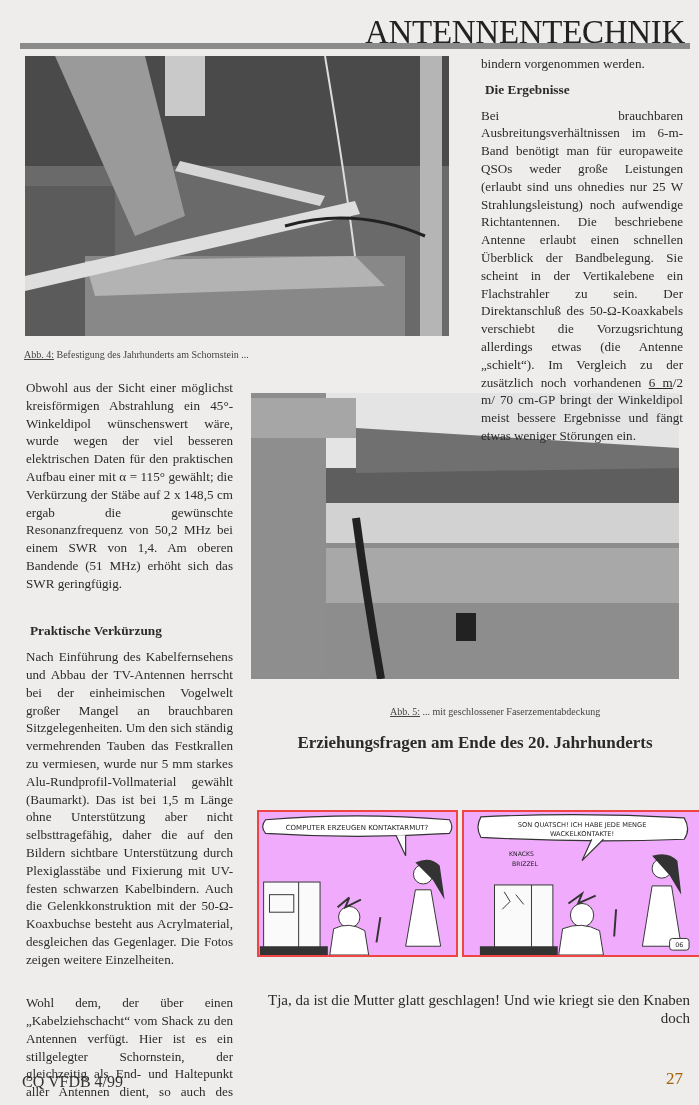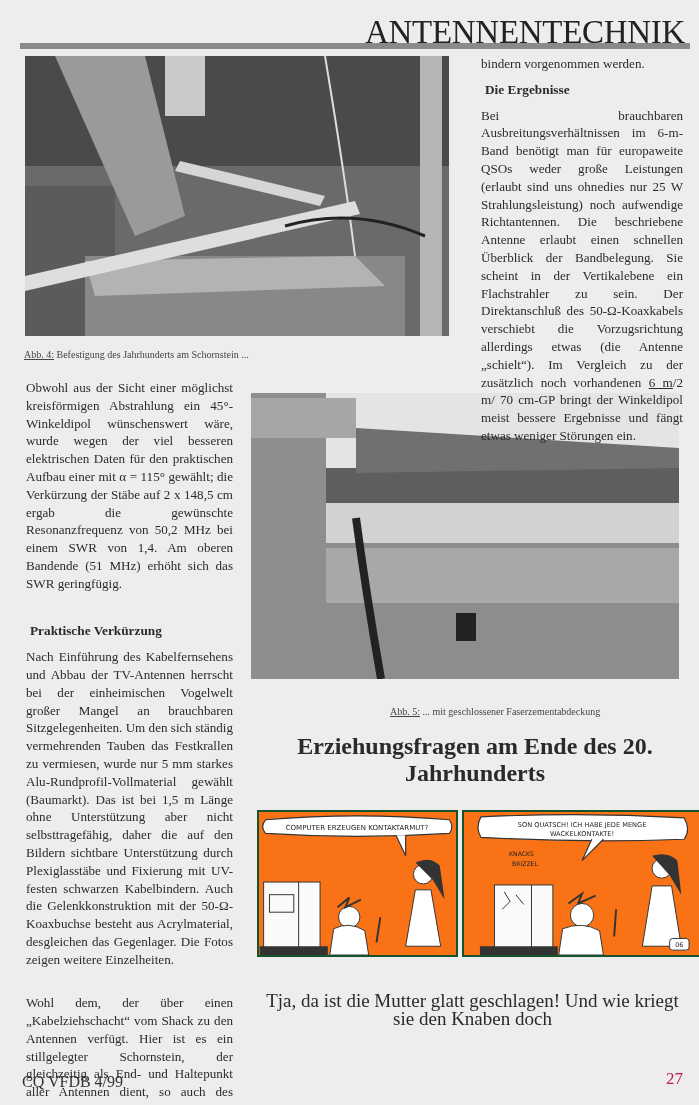--- a/index.html
+++ b/index.html
@@ -29,33 +29,33 @@
   .photo {
     position: absolute; overflow: hidden; background: #777;
   }
   .photo svg { width: 100%; height: 100%; display: block; }
   .caption {
     position: absolute; font-size: 10px; color: #444;
   }
   .caption .lbl { text-decoration: underline; }
   .cartoon-title {
     position: absolute; left: 260px; top: 733px; width: 430px; text-align: center;
-    font-weight: bold; font-size: 24px; color: #2a2a2a;
+    font-weight: bold; font-size: 17px; color: #2a2a2a;
   }
   .panel {
-    position: absolute; border: 2px solid #14532d; background: #f97316; box-sizing: border-box;
+    position: absolute; border: 2px solid #ef4444; background: #f0abfc; box-sizing: border-box;
   }
   .panel svg { width: 100%; height: 100%; display: block; }
   .cartoon-caption {
-    position: absolute; left: 255px; top: 992px; width: 435px; text-align: center;
-    font-size: 19px; line-height: 17.5px; color: #2a2a2a;
+    position: absolute; left: 255px; top: 992px; width: 435px; text-align: right;
+    font-size: 15px; line-height: 17.5px; color: #2a2a2a;
   }
   .cartoon-caption .credit { font-style: italic; }
   .footer-left { position: absolute; left: 22px; top: 1073px; font-size: 16px; color: #333; }
-  .footer-right { position: absolute; right: 16px; top: 1069px; font-size: 17px; color: #be185d; }
+  .footer-right { position: absolute; right: 16px; top: 1069px; font-size: 17px; color: #a16207; }
 </style>
 </head>
 <body>
 
 <div class="header-title">ANTENNENTECHNIK</div>
 <div class="header-rule"></div>
 
 <div class="photo" style="left:25px; top:56px; width:424px; height:280px;">
   <svg viewBox="0 0 424 280" preserveAspectRatio="none">
     <rect width="424" height="280" fill="#6a6a6a"></rect>

